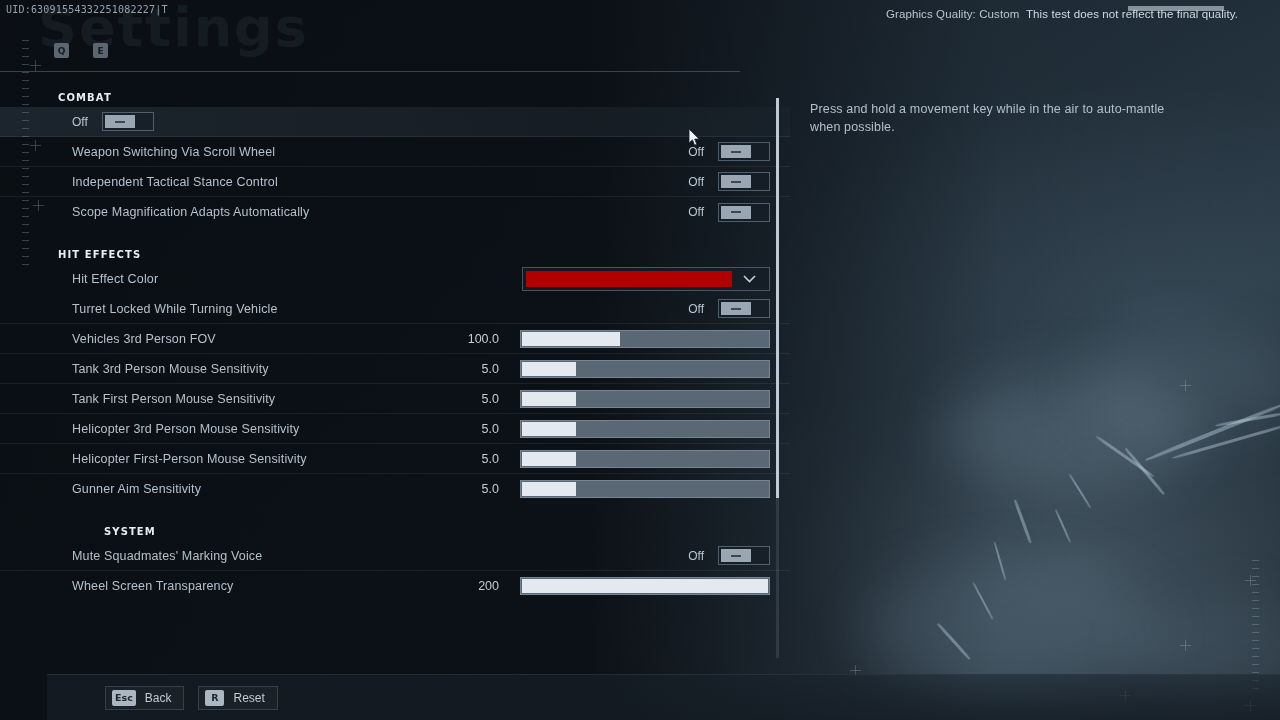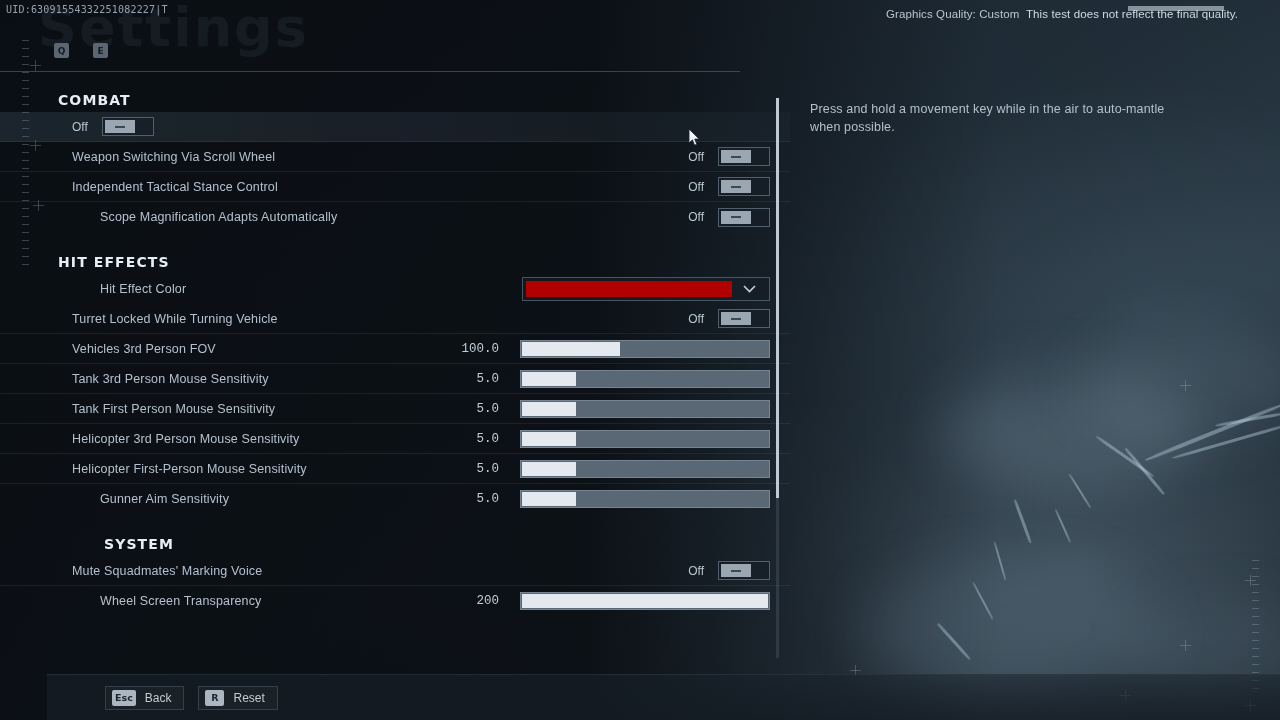--- a/index.html
+++ b/index.html
@@ -136,38 +136,38 @@
   }
   #tabbar .keycap.left { margin-right: 12px; }
   #tabbar .keycap.right { margin-left: 12px; }
 
   
   #settings {
     position: absolute; left: 0; top: 92px;
     width: 790px; height: 572px;
   }
   .section-head {
-    font-size: 14px; font-weight: 700;
+    font-size: 10px; font-weight: 700;
     letter-spacing: 1.1px;
     color: #e6edf3;
     font-family: "DejaVu Sans", sans-serif;
     padding-left: 58px;
     margin-bottom: 4px;
   }
   .row {
     position: relative;
     height: 30px;
     display: flex; align-items: center;
     padding-left: 72px; padding-right: 20px;
     border-bottom: 1px solid rgba(130,155,175,0.12);
   }
   .row.hl {
     background: linear-gradient(90deg, rgba(120,150,175,0.16), rgba(120,150,175,0.10) 70%, rgba(120,150,175,0.03));
   }
-  .row.nb { border-bottom: none; margin-left: 28px; }
+  .row.nb { border-bottom: none; }
   .row-label {
     font-size: 12.5px;
     color: #b4c1cd;
     letter-spacing: .15px;
     flex: 1;
   }
   .row.hl .row-label { color: #d5dee6; }
 
   .ctrl { display: flex; align-items: center; gap: 0; }
 
@@ -203,21 +203,21 @@
   .chev {
     width: 34px; display: flex; align-items: center; justify-content: center;
     color: #c3cfda; font-size: 12px;
   }
   .chev svg { display: block; }
 
   .slider-ctrl { display: flex; align-items: center; }
   .slider-val {
     font-size: 12.5px; color: #c2cdd8;
     width: 64px; text-align: right; margin-right: 21px;
-    font-family: Liberation Mono, monospace;
+    font-family: Liberation Sans, sans-serif;
   }
   .track {
     width: 250px; height: 18px;
     background: #5a6774;
     border: 1px solid rgba(170,190,205,0.35);
     padding: 1px;
   }
   .fill { height: 100%; background: #e3e9ee; }
 
   

